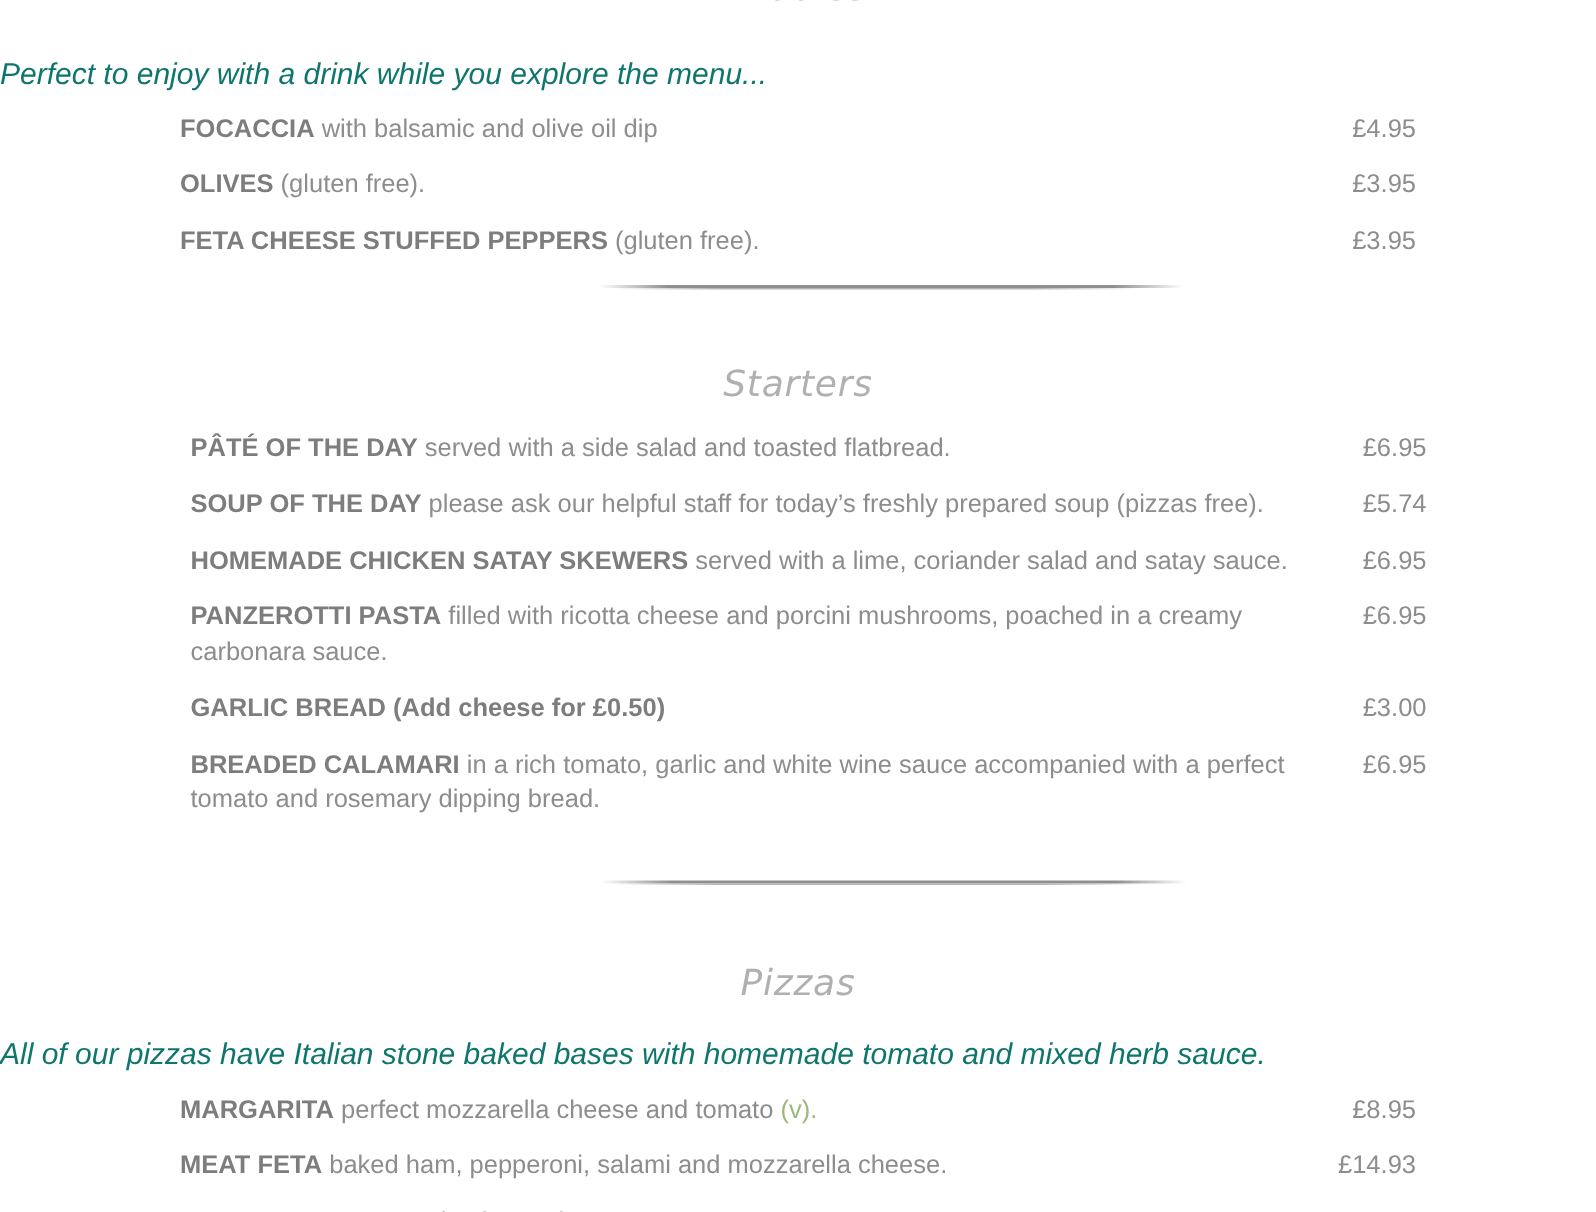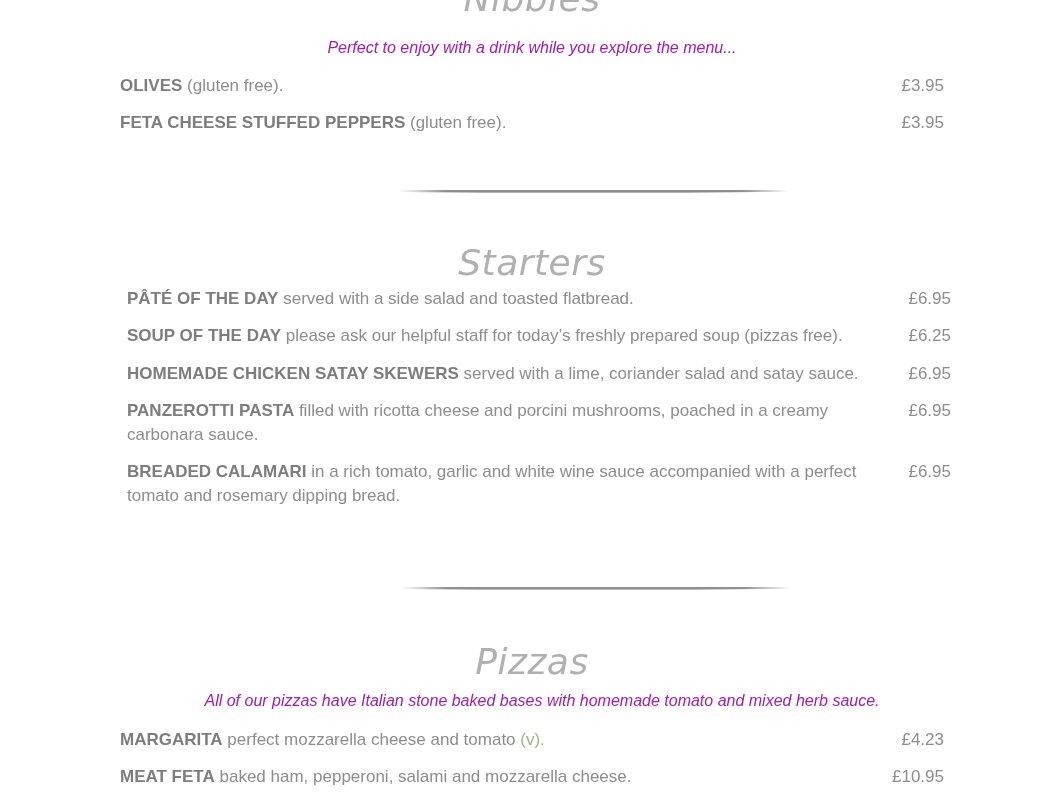--- a/index.html
+++ b/index.html
@@ -17,31 +17,30 @@
   }
   .page {
     position: relative;
     width: 1064px;
     height: 808px;
     box-sizing: border-box;
   }
   .section-title {
     text-align: center;
     font-family: "DejaVu Sans", sans-serif;
-    font-size: 36px;
+    font-size: 24px;
     color: #b0b0b0;
     letter-spacing: 0.5px;
     font-style: italic;
     font-weight: normal;
   }
   .section-sub {
-    text-align: center;
     font-style: italic;
-    font-size: 16px;
-    color: #a21caf;
+    font-size: 20px;
+    color: #0f766e;
   }
   .items {
     width: 824px;
     margin: 0 auto;
   }
   .item {
     display: flex;
     align-items: flex-start;
     justify-content: space-between;
     margin-bottom: 14px;
@@ -138,39 +137,42 @@
     position: absolute;
     top: 641px;
     left: 0;
     right: 0;
   }
   #pizzas-sub {
     position: absolute;
     top: 692px;
     left: 0;
     right: 0;
-    margin-left: 20px;
   }
   #pizzas-items {
     position: absolute;
     top: 728px;
     left: 0;
     right: 0;
   }
 </style>
 </head>
 <body>
 
 <div class="page">
 
   <div id="nibbles-title" class="section-title">Nibbles</div>
   <div id="nibbles-sub" class="section-sub">Perfect to enjoy with a drink while you explore the menu...</div>
 
   <div id="nibbles-items">
     <div class="items">
+      <div class="item">
+        <div class="item-text"><b>FOCACCIA</b><span> with balsamic and olive oil dip</span></div>
+        <div class="price">£4.95</div>
+      </div>
       <div class="item">
         <div class="item-text"><b>OLIVES</b><span> (gluten free).</span></div>
         <div class="price">£3.95</div>
       </div>
       <div class="item">
         <div class="item-text"><b>FETA CHEESE STUFFED PEPPERS</b><span> (gluten free).</span></div>
         <div class="price">£3.95</div>
       </div>
     </div>
   </div>
@@ -185,29 +187,33 @@
   <div id="starters-title" class="section-title">Starters</div>
 
   <div id="starters-items">
     <div class="items">
       <div class="item">
         <div class="item-text"><b>PÂTÉ OF THE DAY</b><span> served with a side salad and toasted flatbread.</span></div>
         <div class="price">£6.95</div>
       </div>
       <div class="item">
         <div class="item-text"><b>SOUP OF THE DAY</b><span> please ask our helpful staff for today’s freshly prepared soup (pizzas free).</span></div>
-        <div class="price">£6.25</div>
+        <div class="price">£5.74</div>
       </div>
       <div class="item">
         <div class="item-text"><b>HOMEMADE CHICKEN SATAY SKEWERS</b><span> served with a lime, coriander salad and satay sauce.</span></div>
         <div class="price">£6.95</div>
       </div>
       <div class="item">
         <div class="item-text"><b>PANZEROTTI PASTA</b><span> filled with ricotta cheese and porcini mushrooms, poached in a creamy carbonara sauce.</span></div>
         <div class="price">£6.95</div>
+      </div>
+      <div class="item">
+        <div class="item-text"><b>GARLIC BREAD (Add cheese for £0.50)</b><span></span></div>
+        <div class="price">£3.00</div>
       </div>
       <div class="item">
         <div class="item-text"><b>BREADED CALAMARI</b><span> in a rich tomato, garlic and white wine sauce accompanied with a perfect tomato and rosemary dipping bread.</span></div>
         <div class="price">£6.95</div>
       </div>
     </div>
   </div>
 
   <div id="div2">
     <div class="divider">
@@ -216,25 +222,25 @@
     </div>
   </div>
 
   <div id="pizzas-title" class="section-title">Pizzas</div>
   <div id="pizzas-sub" class="section-sub">All of our pizzas have Italian stone baked bases with homemade tomato and mixed herb sauce.</div>
 
   <div id="pizzas-items">
     <div class="items">
       <div class="item">
         <div class="item-text"><b>MARGARITA</b><span> perfect mozzarella cheese and tomato </span><span class="veg">(v).</span></div>
-        <div class="price">£4.23</div>
+        <div class="price">£8.95</div>
       </div>
       <div class="item">
         <div class="item-text"><b>MEAT FETA</b><span> baked ham, pepperoni, salami and mozzarella cheese.</span></div>
-        <div class="price">£10.95</div>
+        <div class="price">£14.93</div>
       </div>
       <div class="item">
         <div class="item-text"><b>FISH FEAST</b><span> tuna, anchovies and prawns.</span></div>
         <div class="price">£9.95</div>
       </div>
     </div>
   </div>
 
 </div>
 

